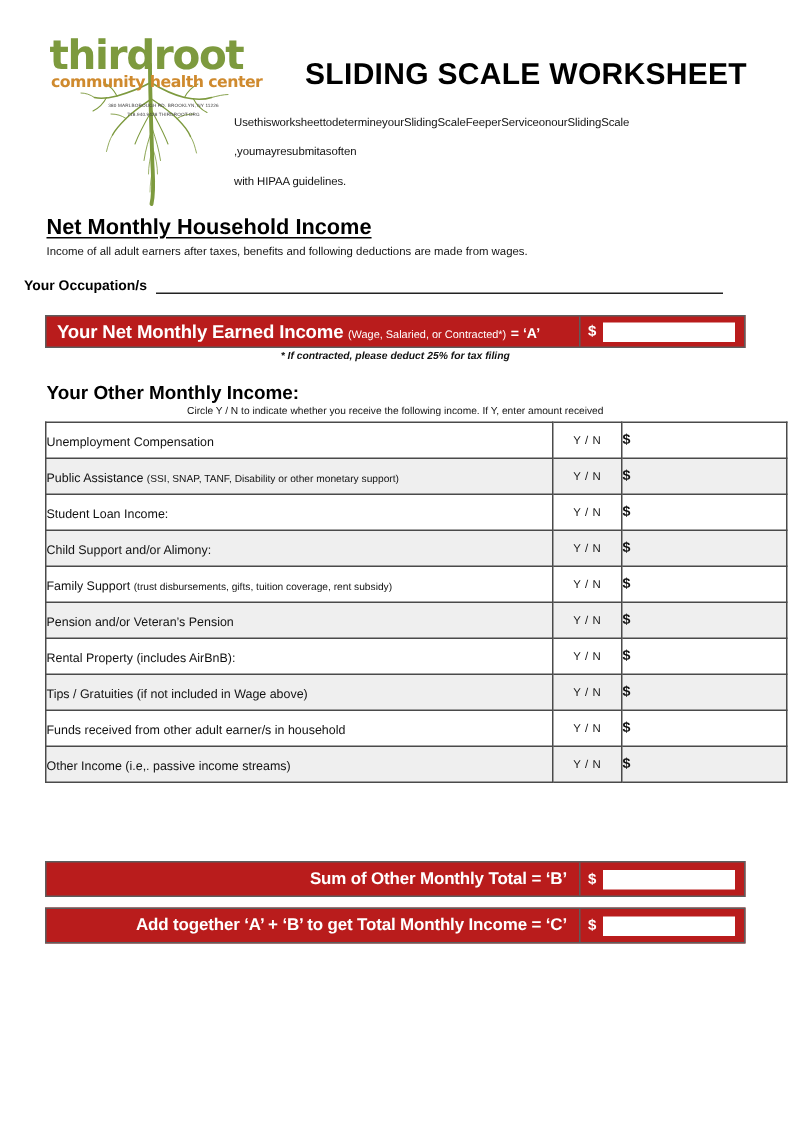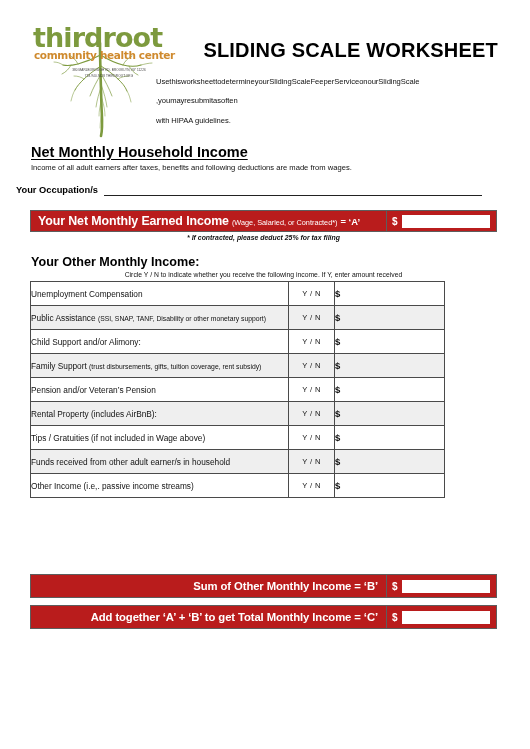--- a/index.html
+++ b/index.html
@@ -224,21 +224,21 @@
     width: 467px;
     text-align: center;
     font-size: 6.8px;
     color: #111;
   }
 
   .income-table {
     position: absolute;
     left: 30px;
     top: 281px;
-    width: 415px;
+    width: 495px;
     border-collapse: collapse;
     table-layout: fixed;
   }
   .income-table td {
     border: 1px solid #4a4a4a;
     height: 24px;
     box-sizing: border-box;
     padding: 0;
   }
   .income-table tr:nth-child(even) td {
@@ -381,20 +381,25 @@
       <td class="cat-cell"><span>Unemployment Compensation</span><span class="qual"></span></td>
       <td class="yn-cell">Y / N</td>
       <td class="amt-cell"><span>$</span><span></span></td>
     </tr>
     <tr>
       <td class="cat-cell"><span>Public Assistance </span><span class="qual">(SSI, SNAP, TANF, Disability or other monetary support)</span></td>
       <td class="yn-cell">Y / N</td>
       <td class="amt-cell"><span>$</span><span></span></td>
     </tr>
     <tr>
+      <td class="cat-cell"><span>Student Loan Income:</span><span class="qual"></span></td>
+      <td class="yn-cell">Y / N</td>
+      <td class="amt-cell"><span>$</span><span></span></td>
+    </tr>
+    <tr>
       <td class="cat-cell"><span>Child Support and/or Alimony:</span><span class="qual"></span></td>
       <td class="yn-cell">Y / N</td>
       <td class="amt-cell"><span>$</span><span></span></td>
     </tr>
     <tr>
       <td class="cat-cell"><span>Family Support </span><span class="qual">(trust disbursements, gifts, tuition coverage, rent subsidy)</span></td>
       <td class="yn-cell">Y / N</td>
       <td class="amt-cell"><span>$</span><span></span></td>
     </tr>
     <tr>
@@ -419,21 +424,21 @@
     </tr>
     <tr>
       <td class="cat-cell"><span>Other Income (i.e,. passive income streams)</span><span class="qual"></span></td>
       <td class="yn-cell">Y / N</td>
       <td class="amt-cell"><span>$</span><span></span></td>
     </tr>
   </tbody>
 </table>
 
 <div class="gray-bar sum-bar" style="top:574px;">
-  <div class="sum-label">Sum of Other Monthly Income = ‘B’</div>
+  <div class="sum-label">Sum of Other Monthly Total = ‘B’</div>
   <div class="sum-money">
     <span class="dollar-white">$</span>
     <span class="input-box"></span>
   </div>
 </div>
 
 <div class="gray-bar sum-bar" style="top:605px;">
   <div class="sum-label">Add together ‘A’ + ‘B’ to get Total Monthly Income = ‘C’</div>
   <div class="sum-money">
     <span class="dollar-white">$</span>

